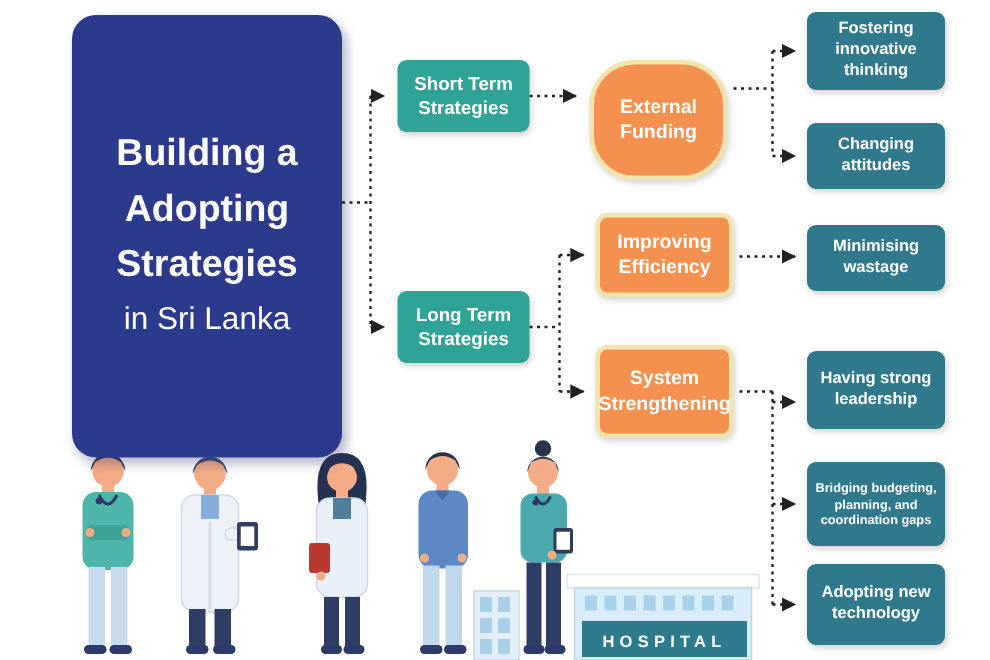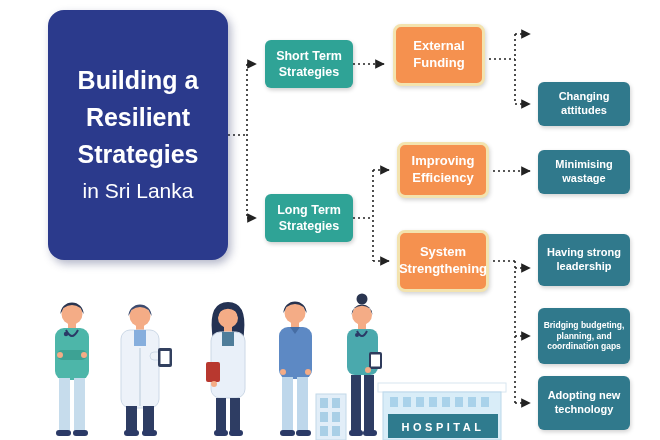--- a/index.html
+++ b/index.html
@@ -10,42 +10,42 @@
   }
   .canvas { position:relative; width:660px; height:440px; background:#ffffff; }
   svg.layer { position:absolute; left:0; top:0; width:660px; height:440px; }
 
   .box {
     position:absolute; display:flex; flex-direction:column;
     align-items:center; justify-content:center; text-align:center;
     color:#ffffff; font-weight:bold;
   }
   .title-box {
-    left:48px; top:10px; width:180px; height:250px;
+    left:48px; top:10px; width:180px; height:295px;
     background:#2b3a8c; border-radius:16px;
     box-shadow:3px 4px 8px rgba(40,50,100,.35);
     z-index:3;
   }
   .title-line { font-size:25px; line-height:37px; font-weight:bold; }
   .title-sub  { font-size:21px; line-height:36px; font-weight:normal; }
 
   .strategy {
     width:88px; height:48px; background:#2fa396; border-radius:6px;
     font-size:12.5px; line-height:1.3; padding:3px;
     box-shadow:1px 2px 4px rgba(0,0,0,.2); z-index:3;
   }
   .strategy.short { left:265px; top:40px; }
   .strategy.long  { left:265px; top:194px; }
 
   .focus {
     width:92px; background:#f5914f; border:3px solid #f3e3ae; border-radius:8px;
     font-size:13px; line-height:1.3; padding:4px;
     box-shadow:1px 2px 4px rgba(0,0,0,.18); z-index:3;
   }
-  .focus.f1 { left:393px; top:24px;  height:62px; }
+  .focus.f1 { left:393px; top:40px;  height:80px;border-radius:30px; }
   .focus.f2 { left:397px; top:142px; height:56px; }
   .focus.f3 { left:397px; top:230px; height:62px; }
 
   .outcome {
     width:92px; background:#30798c; border-radius:6px;
     font-size:11px; line-height:1.25; padding:4px;
     box-shadow:1px 2px 4px rgba(0,0,0,.18); z-index:3;
   }
   .outcome.o1 { left:538px; top:8px;   height:52px; }
   .outcome.o2 { left:538px; top:82px;  height:44px; }
@@ -197,21 +197,21 @@
       <path d="M493 261 H515"></path>
       <path d="M515 261 V403"></path>
       <path d="M515 268 H530" marker-end="url(#ah)"></path>
       <path d="M515 336 H530" marker-end="url(#ah)"></path>
       <path d="M515 403 H530" marker-end="url(#ah)"></path>
     </g>
   </svg>
 
   <div class="box title-box">
     <div class="title-line">Building a</div>
-    <div class="title-line">Resilient</div>
+    <div class="title-line">Adopting</div>
     <div class="title-line">Strategies</div>
     <div class="title-sub">in Sri Lanka</div>
   </div>
 
   <div class="box strategy short">
     <span>Short Term Strategies</span>
   </div>
   <div class="box strategy long">
     <span>Long Term Strategies</span>
   </div>
@@ -219,20 +219,23 @@
   <div class="box focus f1">
     <span>External Funding</span>
   </div>
   <div class="box focus f2">
     <span>Improving Efficiency</span>
   </div>
   <div class="box focus f3">
     <span>System Strengthening</span>
   </div>
 
+  <div class="box outcome o1">
+    <span>Fostering innovative thinking</span>
+  </div>
   <div class="box outcome o2">
     <span>Changing attitudes</span>
   </div>
   <div class="box outcome o3">
     <span>Minimising wastage</span>
   </div>
   <div class="box outcome o4">
     <span>Having strong leadership</span>
   </div>
   <div class="box outcome o5">

